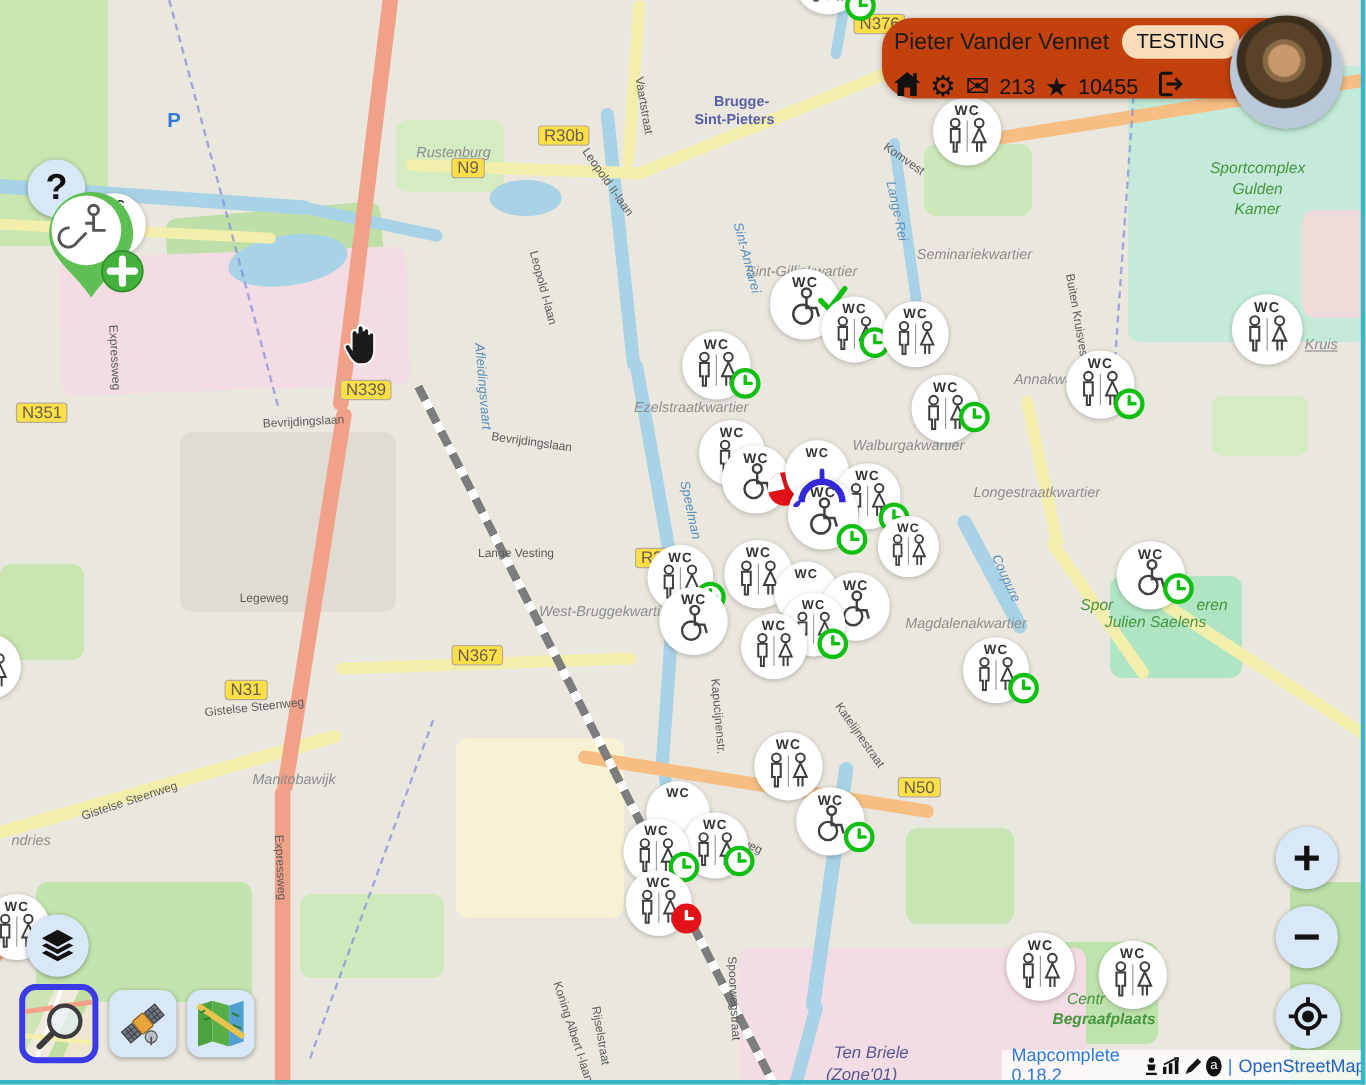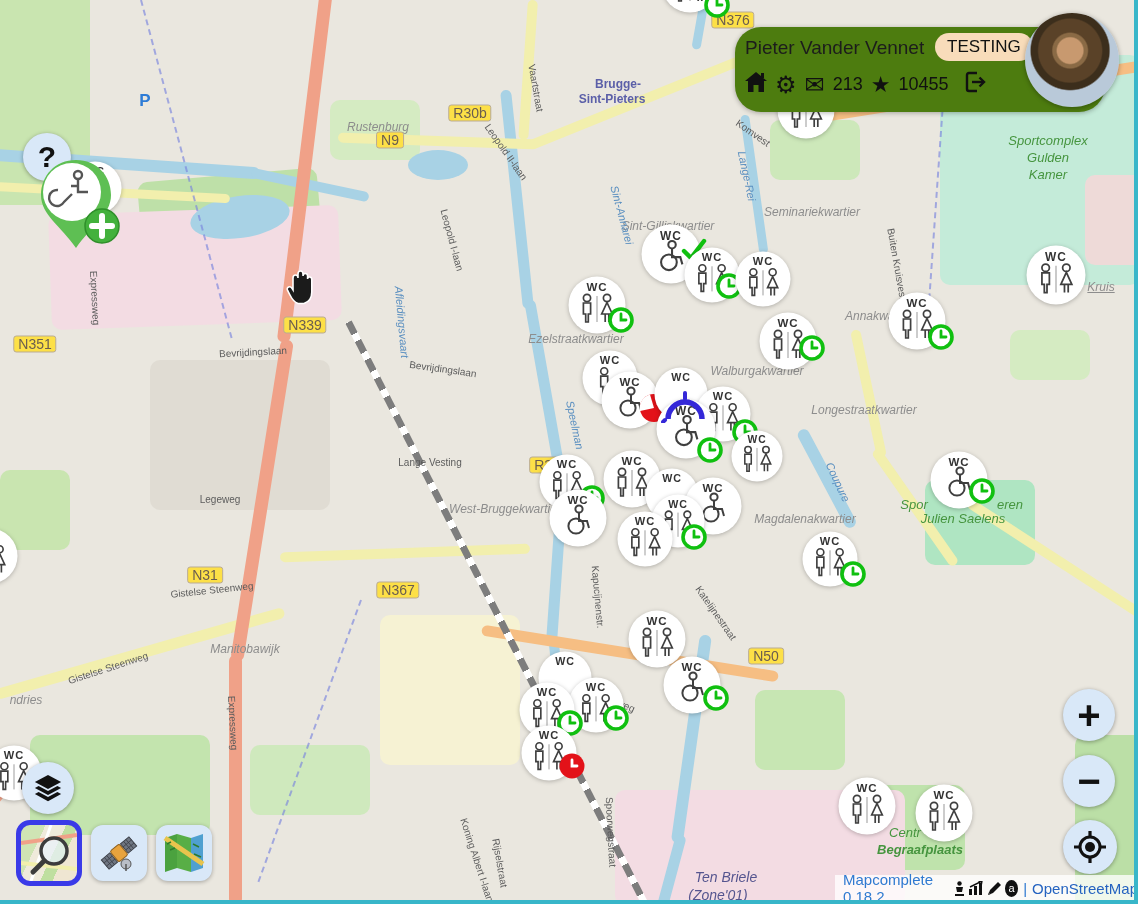--- a/index.html
+++ b/index.html
@@ -21,21 +21,21 @@
   
   #markers{position:absolute;inset:0;}
   .poi{position:absolute;transform:translate(-50%,-50%);filter:drop-shadow(0 1px 2px rgba(0,0,0,.25));}
   .pbadge{position:absolute;transform:translate(-50%,-50%);}
   
   .btn-circle{position:absolute;background:#D9E8F8;border-radius:50%;box-shadow:0 1px 4px rgba(0,0,0,.35);display:flex;align-items:center;justify-content:center;cursor:pointer;}
   #searchbar{position:absolute;left:14px;top:13px;width:512px;height:42px;background:#fff;border-radius:21px;box-shadow:0 1px 4px rgba(0,0,0,.25);display:flex;align-items:center;}
   #searchbar input{flex:1;border:none;outline:none;font-size:22px;color:#444;padding:0 0 0 18px;background:transparent;font-family:"Liberation Sans",sans-serif;}
   #searchbar input::placeholder{color:#a9a9a9;}
   #search-ico{width:46px;display:flex;justify-content:center;}
-  #userpanel{position:absolute;left:735px;top:15px;width:370px;height:85px;background:#4d7c0f;border-radius:26px;box-shadow:0 1px 5px rgba(0,0,0,.3);margin-top:12px;}
+  #userpanel{position:absolute;left:735px;top:15px;width:370px;height:67px;background:#c2410c;border-radius:26px;box-shadow:0 1px 5px rgba(0,0,0,.3);}
   #username{position:absolute;left:10px;top:10px;font-size:19px;color:#1c1c1c;}
   #testing{position:absolute;left:200px;top:6px;background:#F8DCBA;border-radius:15px;padding:4px 12px;font-size:17px;color:#111;}
   #userrow{position:absolute;left:10px;top:44px;display:flex;align-items:center;gap:8px;font-size:18px;color:#111;}
   #avatar{position:absolute;left:1025px;top:13px;width:94px;height:94px;border-radius:50%;box-shadow:0 1px 5px rgba(0,0,0,.35);background:
     radial-gradient(circle at 48% 40%,#c8996f 0 17%,#8a6a45 19% 23%,#5a4228 25% 42%,#3c2e1c 44% 52%,#b9c9d9 54%);}
   #helpbtn{left:23px;top:133px;width:48px;height:48px;font-size:30px;font-weight:bold;color:#111;}
   #addpin{position:absolute;left:28px;top:152px;width:96px;height:104px;}
   #tooltip{position:absolute;left:0px;top:245px;background:rgba(72,82,97,.88);color:#fff;font-size:16px;padding:3px 12px 5px 6px;border-radius:0 9px 9px 0;}
   #handcursor{position:absolute;left:283px;top:268px;}
   #layersbtn{left:22px;top:762px;width:52px;height:52px;}
@@ -165,21 +165,21 @@
       <div class="mlabel water" style="left: 575px; top: 425px; transform: translate(-50%, -50%) rotate(78deg);">Speelman</div>
       <div class="mlabel water" style="left: 838px; top: 482px; transform: translate(-50%, -50%) rotate(65deg);">Coupure</div>
       <div class="mlabel water" style="left: 747px; top: 176px; transform: translate(-50%, -50%) rotate(78deg);">Lange-Rei</div>
       <div class="mlabel water" style="left: 622px; top: 215px; transform: translate(-50%, -50%) rotate(75deg);">Sint-Annarei</div>
       <div class="mlabel water" style="left: 402px; top: 322px; transform: translate(-50%, -50%) rotate(85deg);">Afleidingsvaart</div>
       <div class="rbadge" style="left: 390px; top: 140px;">N9</div>
       <div class="rbadge" style="left: 470px; top: 113px;">R30b</div>
       <div class="rbadge" style="left: 733px; top: 20px;">N376</div>
       <div class="rbadge" style="left: 305px; top: 325px;">N339</div>
       <div class="rbadge" style="left: 35px; top: 344px;">N351</div>
-      <div class="rbadge" style="left: 398px; top: 546px; margin-top: 44px;">N367</div>
+      <div class="rbadge" style="left: 398px; top: 546px;">N367</div>
       <div class="rbadge" style="left: 205px; top: 575px;">N31</div>
       <div class="rbadge" style="left: 766px; top: 656px;">N50</div>
       <div class="rbadge" style="left: 547px; top: 465px;">R30</div>
     </div>
 
   <div id="markers">
       <div class="poi" style="left: 690px; top: -14px;"><svg width="58" height="58" viewBox="-29 -29 58 58">
           <circle r="28.5" fill="#fff"></circle>
           <text y="-14" text-anchor="middle" font-size="11.5" font-weight="600" letter-spacing="1" fill="#333" font-family="Liberation Sans,sans-serif">WC</text>
           <g transform="translate(-10,5)" stroke="#3f3f3f" stroke-width="1.7" fill="none">

